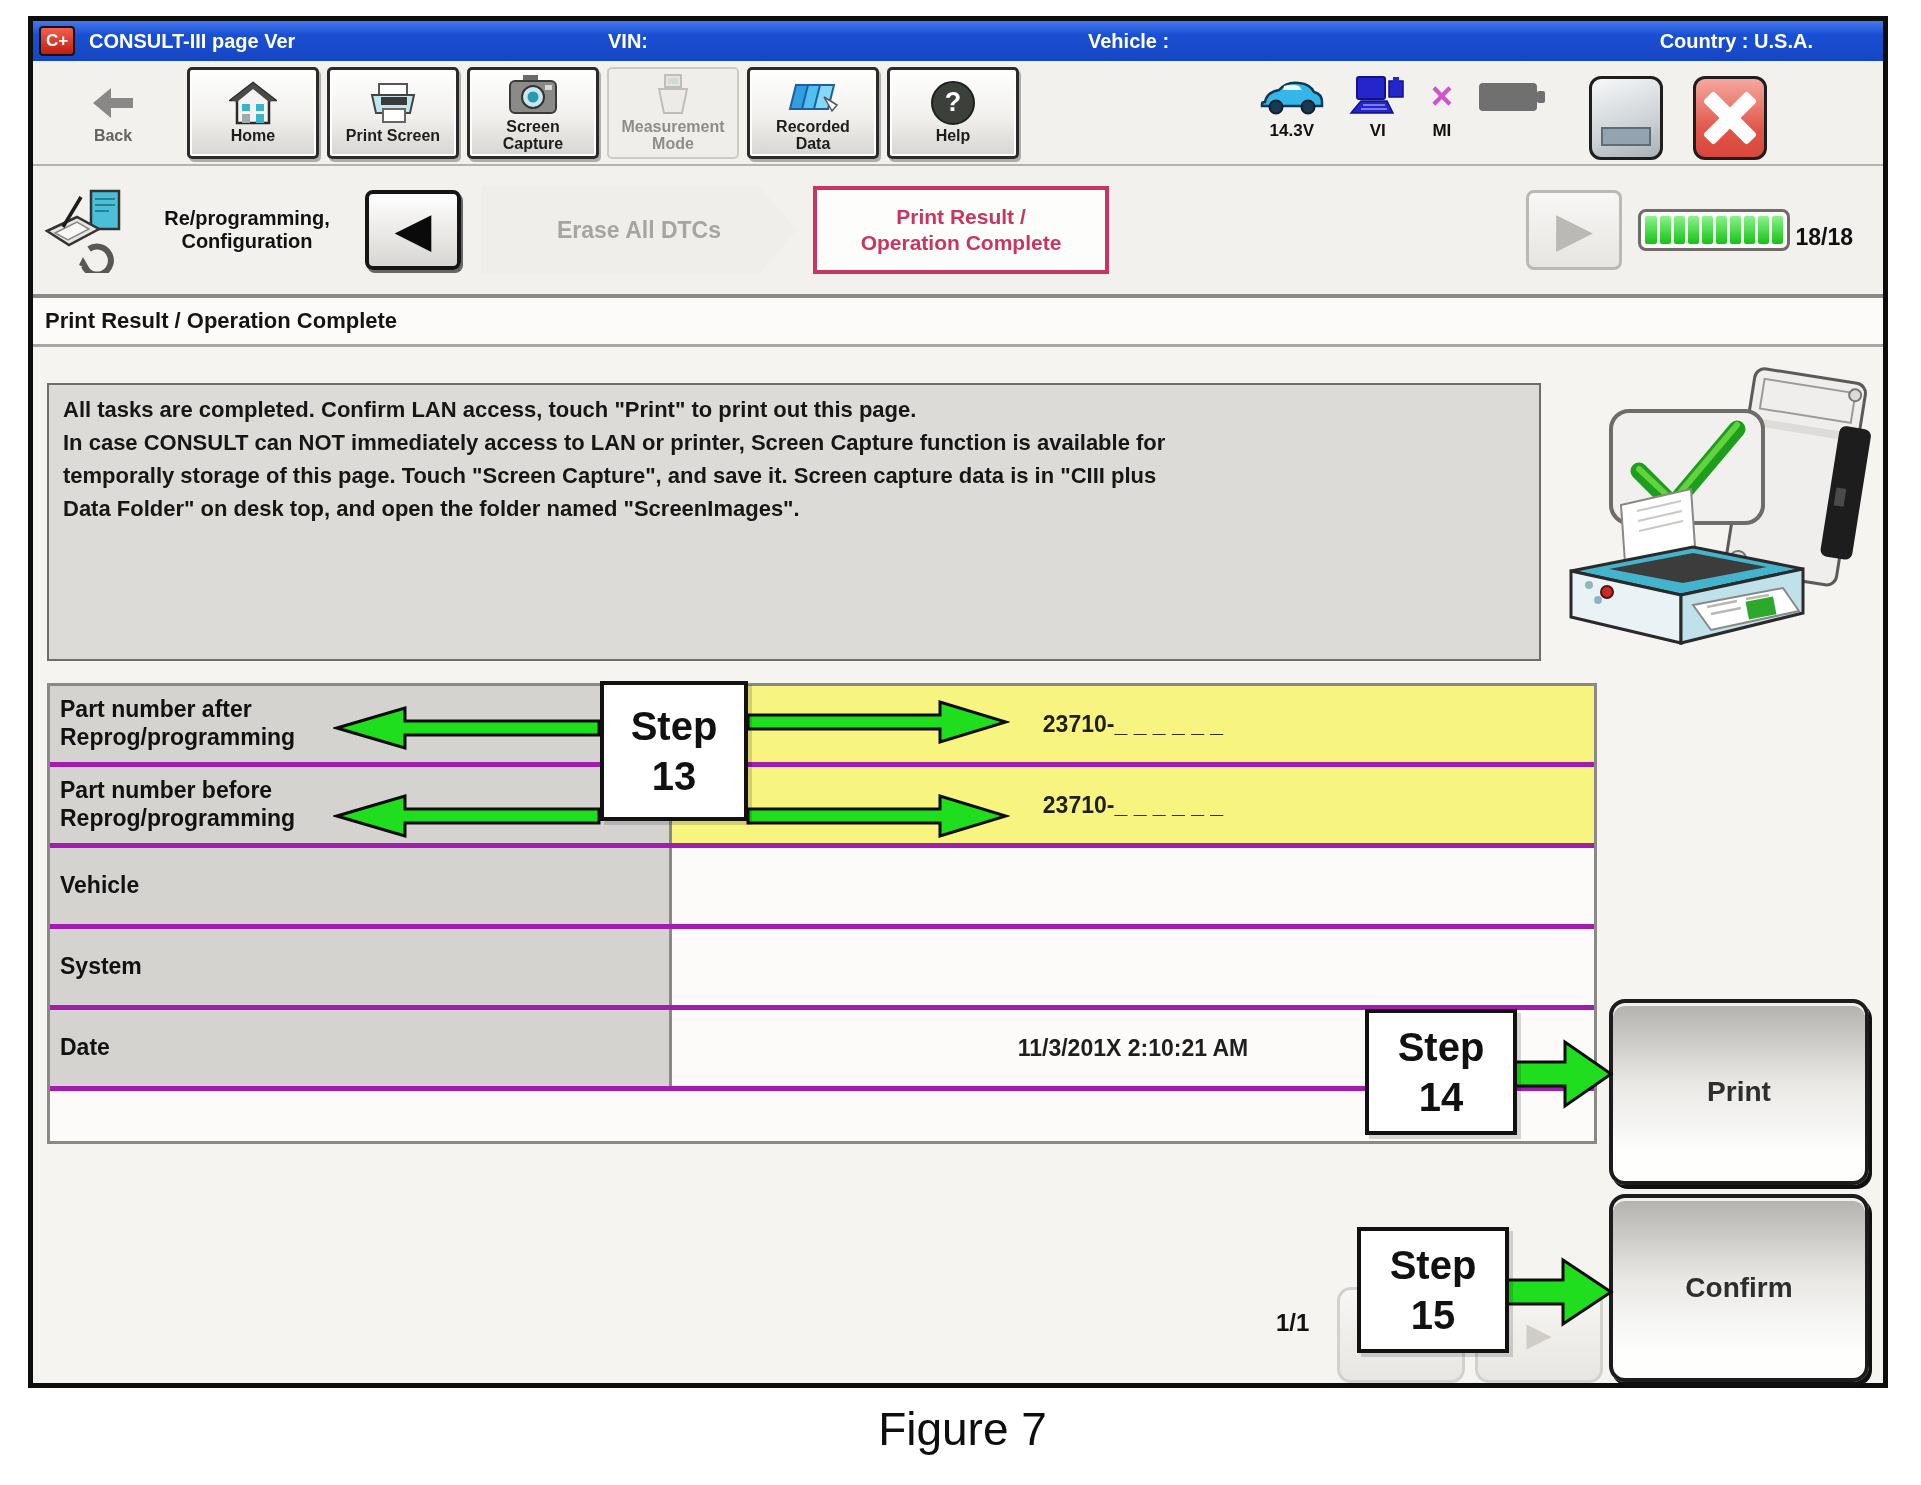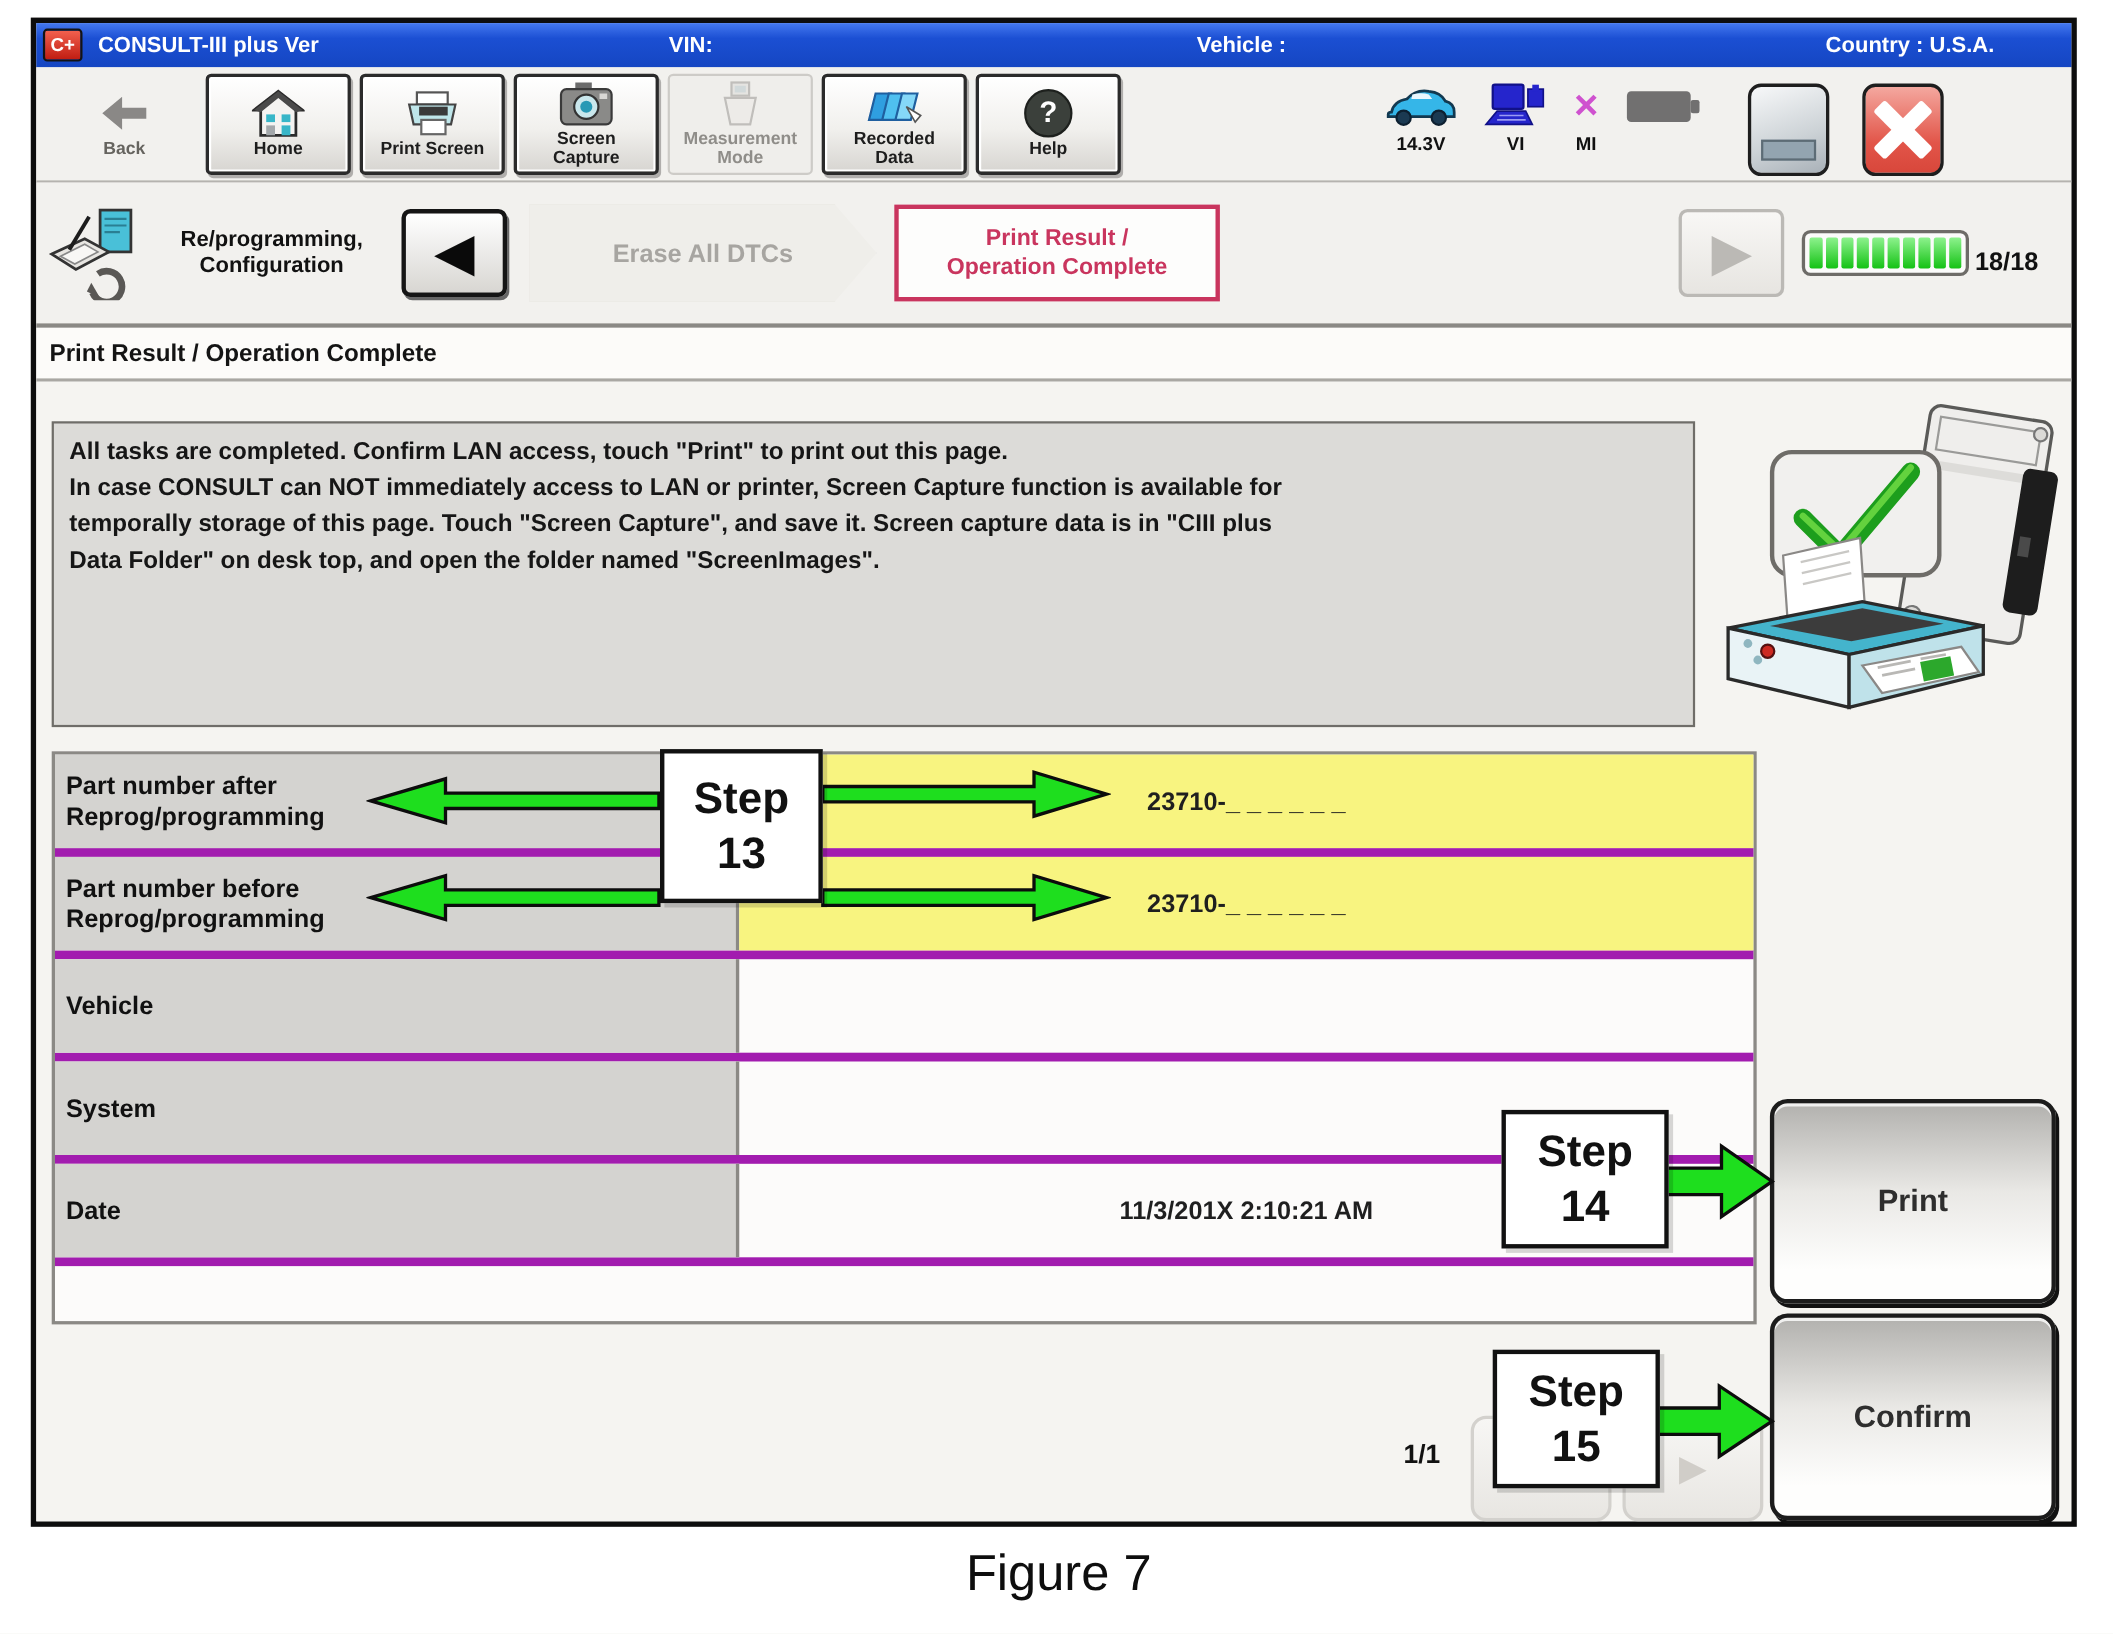--- a/index.html
+++ b/index.html
@@ -103,21 +103,21 @@
   .msgbox{
     position:absolute;left:14px;top:36px;width:1494px;height:278px;box-sizing:border-box;
     background:#dcdbd8;border:2px solid #6f6d69;padding:8px 14px;
     font-size:22px;font-weight:bold;line-height:1.5;white-space:pre-line;color:#161616;
   }
   .illus{position:absolute;left:1508px;top:14px;}
   .rtable{
     position:absolute;left:14px;top:336px;width:1550px;box-sizing:border-box;
     border:3px solid #8b8985;background:#fcfbfa;
   }
-  .rrow{display:flex;height:93px;border-bottom:8px solid #a21caf;box-sizing:border-box;}
+  .rrow{display:flex;height:81px;border-bottom:5px solid #a21caf;box-sizing:border-box;}
   .rrow.empty{height:50px;border-bottom:none;}
   .rlabel{
     width:622px;flex:0 0 auto;box-sizing:border-box;background:#d4d3d0;border-right:3px solid #8b8985;
     display:flex;align-items:center;padding-left:10px;
     font-size:23px;font-weight:bold;color:#111;white-space:pre-line;line-height:1.2;
   }
   .rvalue{flex:1;display:flex;align-items:center;justify-content:center;font-size:23px;font-weight:bold;color:#1f1f1f;}
   .rrow.hl .rvalue{background:#f8f480;}
   .pageind{position:absolute;left:1243px;top:962px;font-size:24px;font-weight:bold;color:#111;}
   .pgnav{
@@ -153,21 +153,21 @@
 </style>
 </head>
 <body>
 
 <div class="frame">
 
   <div class="titlebar">
     <div class="logo">
         <span>C+</span>
       </div>
-    <div class="tb-title">CONSULT-III plus Ver</div>
+    <div class="tb-title">CONSULT-III page Ver</div>
     <div class="tb-vin">VIN:</div>
     <div class="tb-vehicle">Vehicle :</div>
     <div class="tb-country">Country : U.S.A.</div>
   </div>
 
   <div class="toolbar">
     <div class="tbtn flat">
       <div class="icn">
         <svg width="44" height="34" viewBox="0 0 44 34">
             <polygon points="20,2 20,12 42,12 42,22 20,22 20,32 2,17" fill="#8a8886"></polygon>

